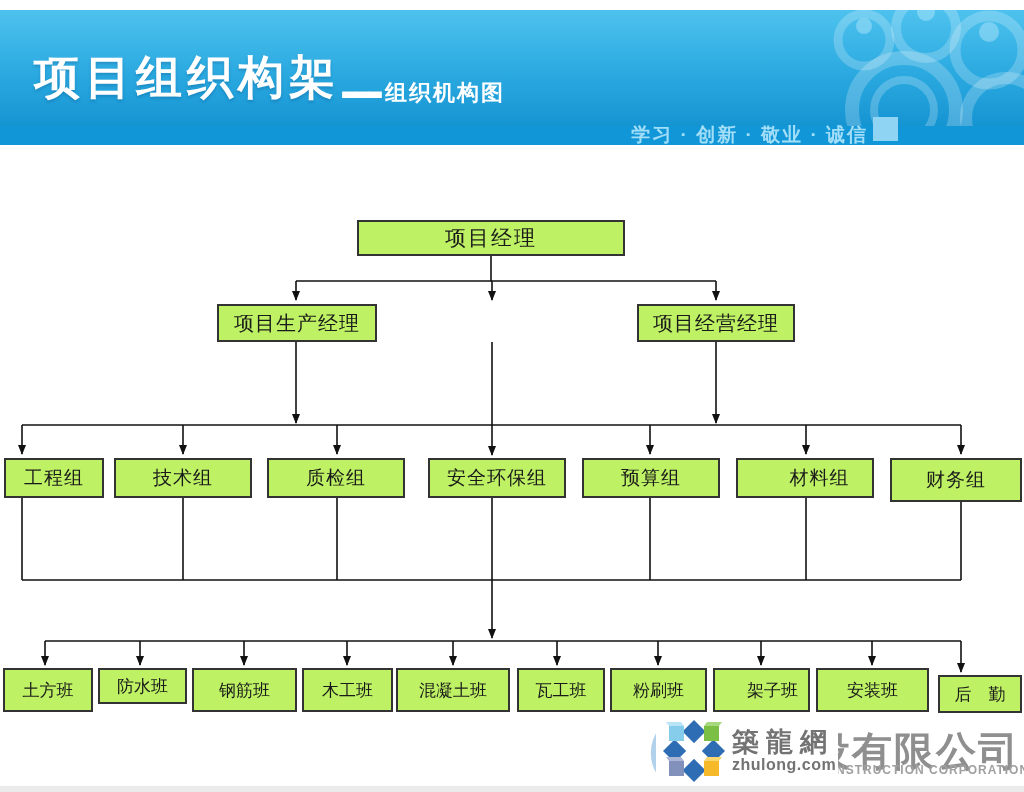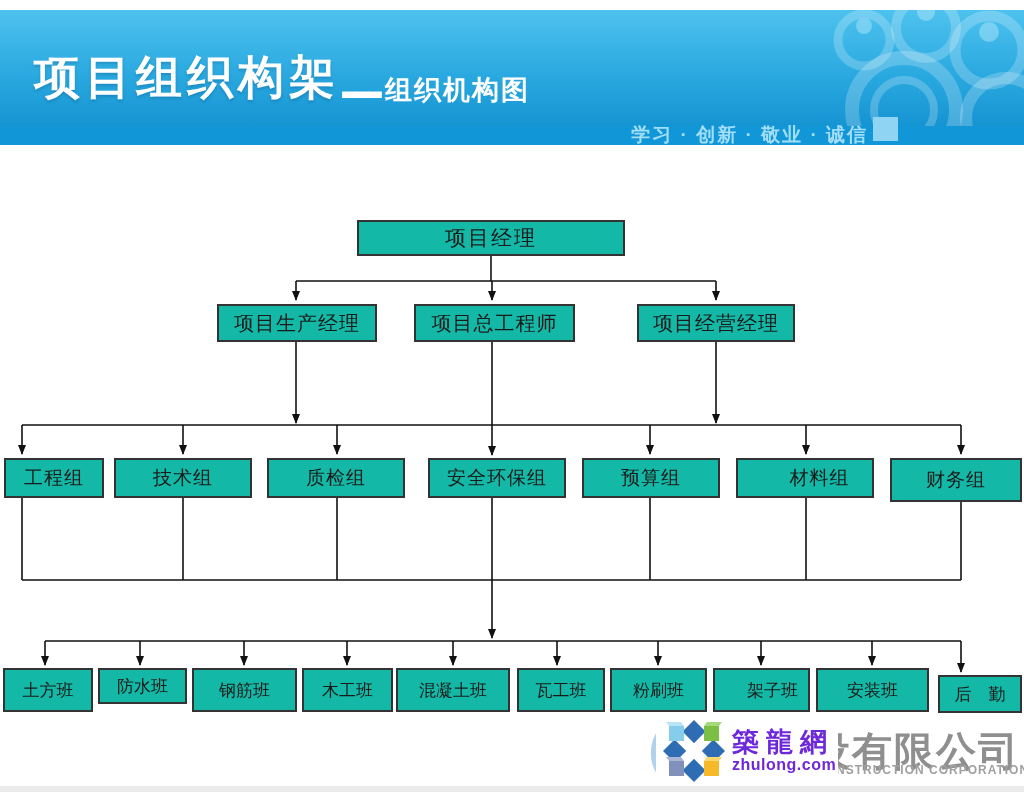--- a/index.html
+++ b/index.html
@@ -11,45 +11,45 @@
   .header{position:absolute;left:0;top:10px;width:1024px;height:135px;
     background:linear-gradient(180deg,#4ec2ee 0%,#2aa9e0 48%,#0d8ccd 100%);}
   .subtitle-strip{position:absolute;left:0;top:116px;width:1024px;height:19px;
     background:#1197d8;}
   .header-deco{position:absolute;right:0;top:0;width:270px;height:135px;pointer-events:none;}
   .title-row{position:absolute;left:34px;top:48px;display:flex;align-items:flex-end;color:#ffffff;}
   .title-main{font-size:46px;font-weight:900;line-height:1;letter-spacing:5px;
     text-shadow:0 2px 3px rgba(0,60,110,.25);white-space:nowrap;font-family:Liberation Mono, monospace;}
   .title-dashes{font-size:54px;font-weight:900;line-height:1;letter-spacing:-5px;
     margin:0 6px -13px 0;white-space:nowrap;}
-  .title-sub{font-size:27px;font-weight:900;line-height:1;letter-spacing:2px;white-space:nowrap;}
+  .title-sub{font-size:22px;font-weight:900;line-height:1;letter-spacing:2px;white-space:nowrap;}
   .motto{position:absolute;top:112px;right:156px;font-size:19px;font-weight:bold;
     color:#a2def7;letter-spacing:2px;white-space:nowrap;}
   .accent-square{position:absolute;left:873px;top:107px;width:25px;height:24px;background:#8fd4f2;}
   
   .chart{position:absolute;left:0;top:0;width:1024px;height:792px;}
   .connectors{position:absolute;left:0;top:0;}
-  .obox{position:absolute;background:#14b8a6;border:2px solid #333333;
+  .obox{position:absolute;background:#bef264;border:2px solid #333333;
     display:flex;align-items:center;justify-content:center;
     font-family:"Liberation Serif","DejaVu Serif",serif;color:#1a1a1a;
     box-sizing:border-box;white-space:nowrap;}
   .l1{font-size:21px;letter-spacing:2px;}
   .l2{font-size:20px;letter-spacing:1px;}
   .l3{font-size:19px;letter-spacing:1px;}
   .l4{font-size:17px;}
   
   .wm-cn{position:absolute;left:810px;top:724px;font-size:40px;font-weight:bold;
     color:#8f8f8f;letter-spacing:2px;white-space:nowrap;}
   .wm-en{position:absolute;left:836px;top:763px;font-size:12px;font-weight:bold;
     color:#a0a0a0;letter-spacing:1px;white-space:nowrap;}
   .crescent{position:absolute;left:648px;top:716px;width:40px;height:74px;pointer-events:none;}
   .logo-card{position:absolute;left:656px;top:712px;width:182px;height:78px;background:#ffffff;
     display:flex;align-items:center;}
   .logo-mark{width:64px;height:64px;margin-left:6px;flex:0 0 auto;}
-  .logo-text{margin-left:6px;color:#6d28d9;}
+  .logo-text{margin-left:6px;color:#737373;}
   .logo-cn{font-family:"Liberation Serif","DejaVu Serif",serif;font-size:27px;font-weight:bold;
     letter-spacing:7px;line-height:1.05;white-space:nowrap;}
   .logo-domain{font-size:16px;font-weight:bold;letter-spacing:.5px;}
   .bottom-strip{position:absolute;left:0;top:786px;width:1024px;height:6px;background:#ebebeb;}
 </style>
 </head>
 <body>
 
 <div class="slide">
 
@@ -128,21 +128,20 @@
         <line x1="658" y1="641" x2="658" y2="665" marker-end="url(#arr)"></line>
         <line x1="761" y1="641" x2="761" y2="665" marker-end="url(#arr)"></line>
         <line x1="872" y1="641" x2="872" y2="665" marker-end="url(#arr)"></line>
         <line x1="961" y1="641" x2="961" y2="672" marker-end="url(#arr)"></line>
       </g>
     </svg>
 
     <div class="obox l1" style="left:357px;top:220px;width:268px;height:36px;">项目经理</div>
 
     <div class="obox l2" style="left:217px;top:304px;width:160px;height:38px;">项目生产经理</div>
-    <div class="obox l2" style="left:414px;top:304px;width:161px;height:38px;">项目总工程师</div>
     <div class="obox l2" style="left:637px;top:304px;width:158px;height:38px;">项目经营经理</div>
 
     <div class="obox l3" style="left:114px;top:458px;width:138px;height:40px;">技术组</div>
     <div class="obox l3" style="left:4px;top:458px;width:100px;height:40px;">工程组</div>
     <div class="obox l3" style="left:267px;top:458px;width:138px;height:40px;">质检组</div>
     <div class="obox l3" style="left:428px;top:458px;width:138px;height:40px;">安全环保组</div>
     <div class="obox l3" style="left:582px;top:458px;width:138px;height:40px;">预算组</div>
     <div class="obox l3" style="left:736px;top:458px;width:138px;height:40px;padding-left:29px;">材料组</div>
     <div class="obox l3" style="left:890px;top:458px;width:132px;height:44px;">财务组</div>
 

